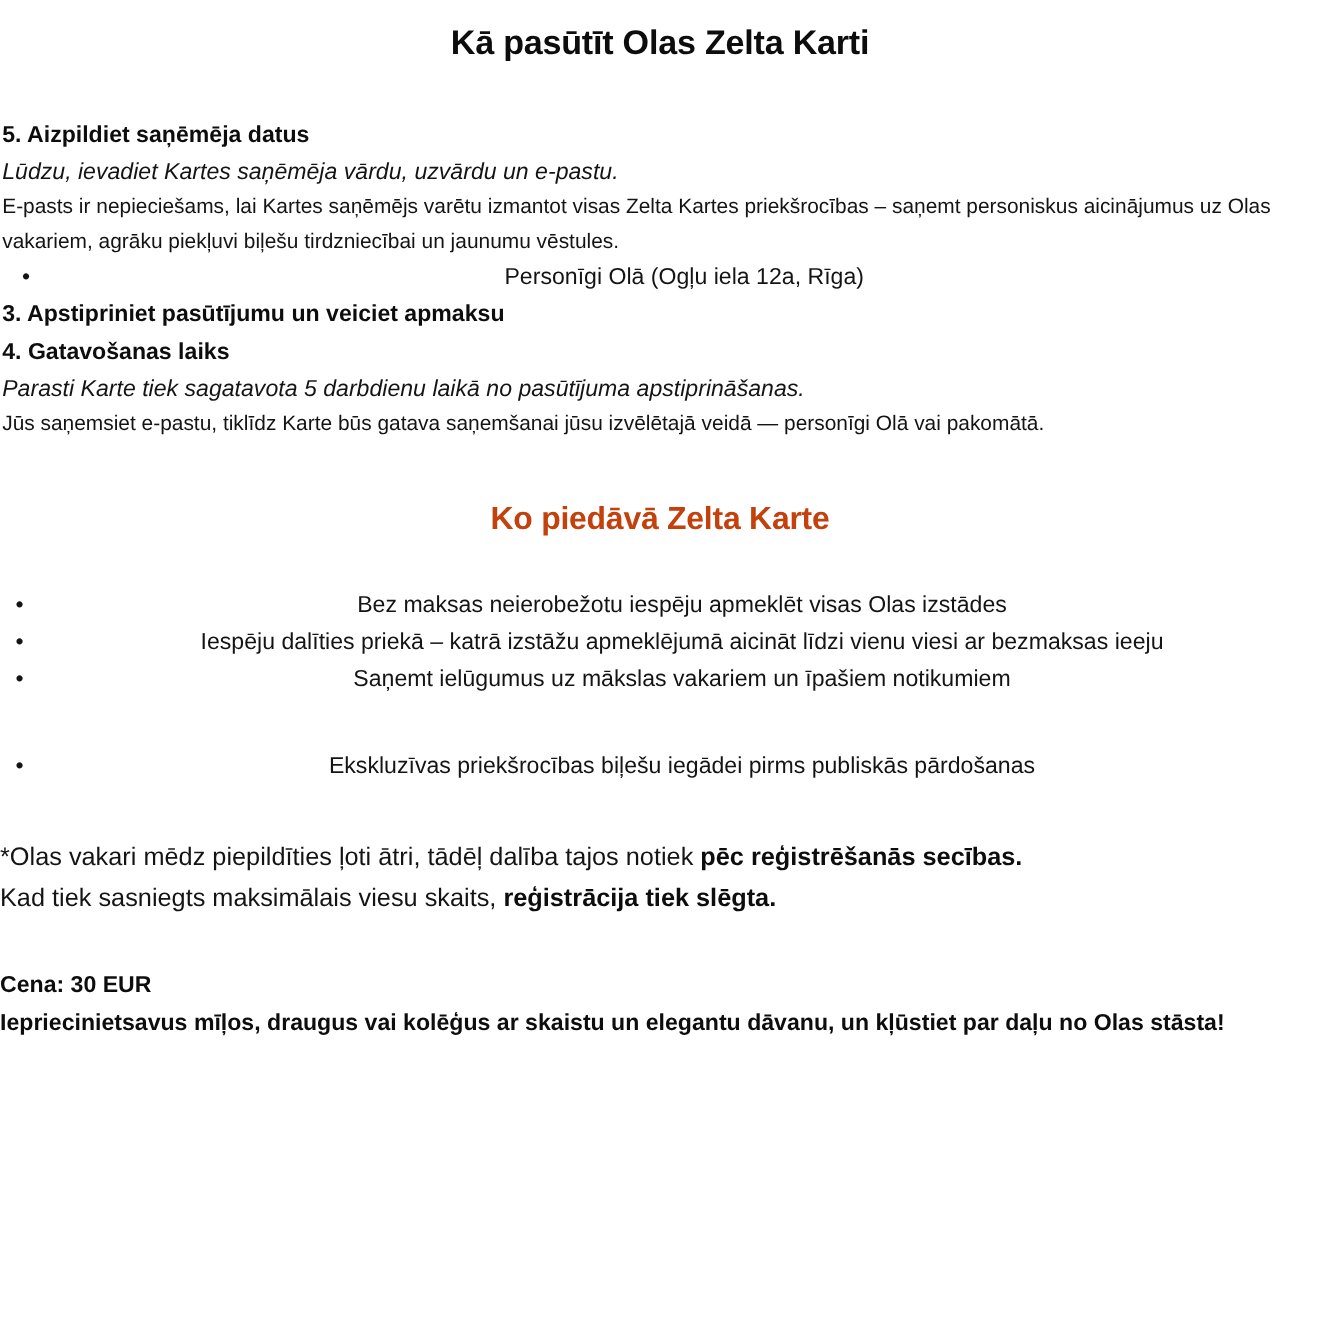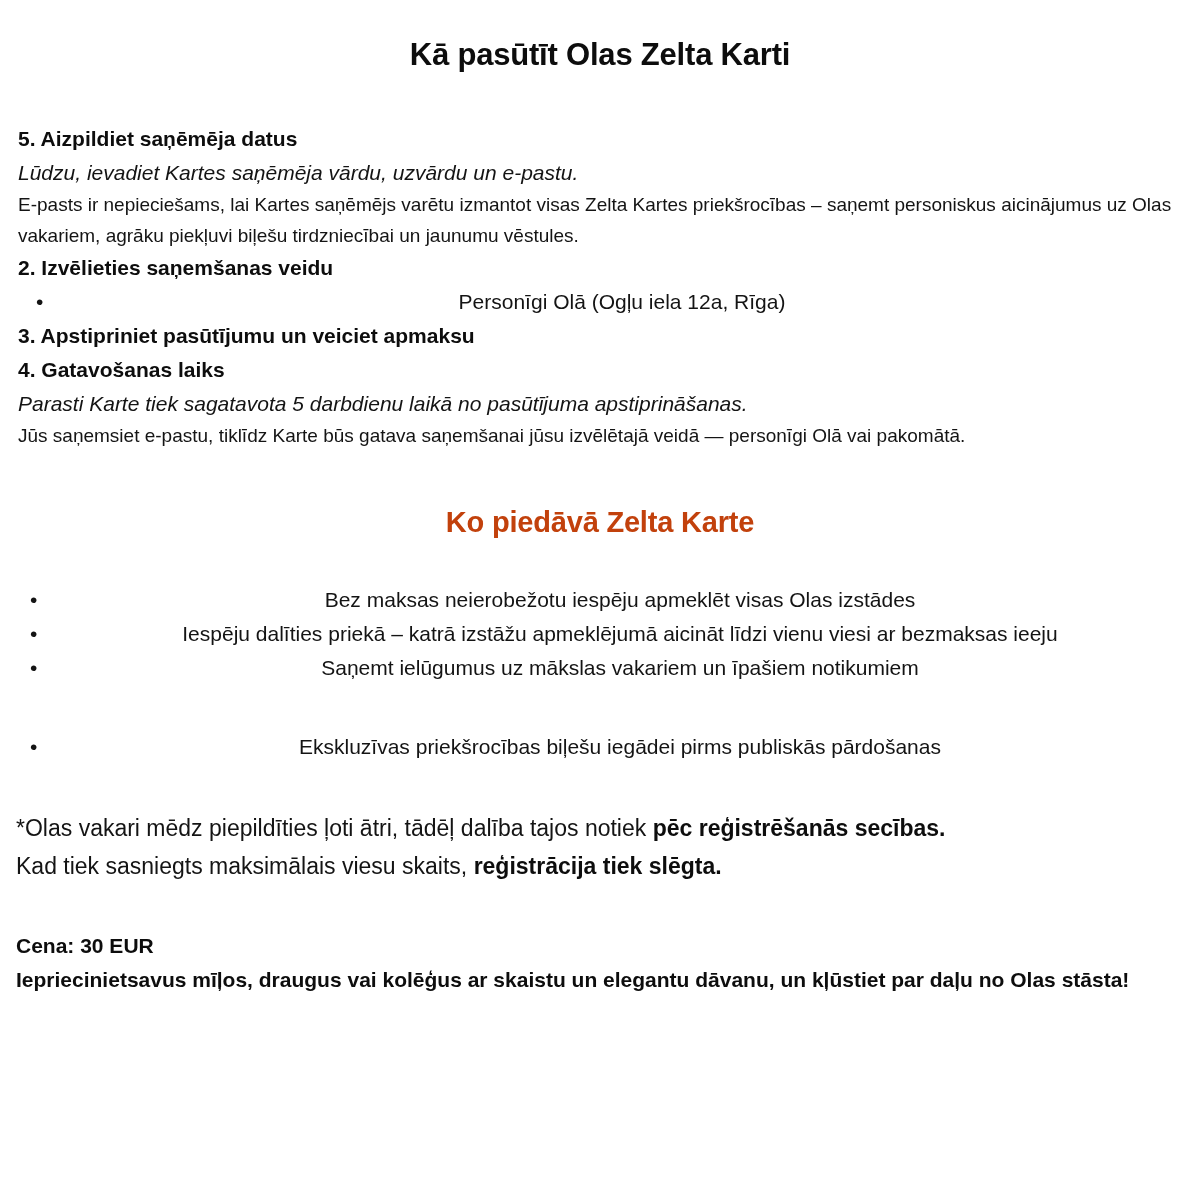--- a/index.html
+++ b/index.html
@@ -12,21 +12,21 @@
     height: 1200px;
     font-family: "Liberation Sans", sans-serif;
     color: #111111;
     -webkit-font-smoothing: antialiased;
   }
   .page {
     position: relative;
     width: 1200px;
     height: 1200px;
     box-sizing: border-box;
-    padding: 16px;
+    padding: 0;
     overflow: hidden;
   }
 
   
   .doc-title {
     text-align: center;
     font-size: 31px;
     font-weight: bold;
     letter-spacing: -0.2px;
     margin: 0;
@@ -133,21 +133,20 @@
   <h1 class="doc-title">Kā pasūtīt Olas Zelta Karti</h1>
 
   <div class="steps-block">
 
     <div class="step-head">5. Aizpildiet saņēmēja datus</div>
 
     <div class="para">Lūdzu, ievadiet Kartes saņēmēja vārdu, uzvārdu un e-pastu.</div>
 
     <div class="para-block">E-pasts ir nepieciešams, lai Kartes saņēmējs varētu izmantot visas Zelta Kartes priekšrocības – saņemt personiskus aicinājumus uz Olas vakariem, agrāku piekļuvi biļešu tirdzniecībai un jaunumu vēstules.</div>
 
-    <div class="step-head">2. Izvēlieties saņemšanas veidu</div>
 
     <ul class="bullets">
       <li>Personīgi Olā (Ogļu iela 12a, Rīga)</li>
     </ul>
 
     <div class="step-head">3. Apstipriniet pasūtījumu un veiciet apmaksu</div>
 
     <div class="step-head">4. Gatavošanas laiks</div>
 
     <div class="para">Parasti Karte tiek sagatavota 5 darbdienu laikā no pasūtījuma apstiprināšanas.</div>

